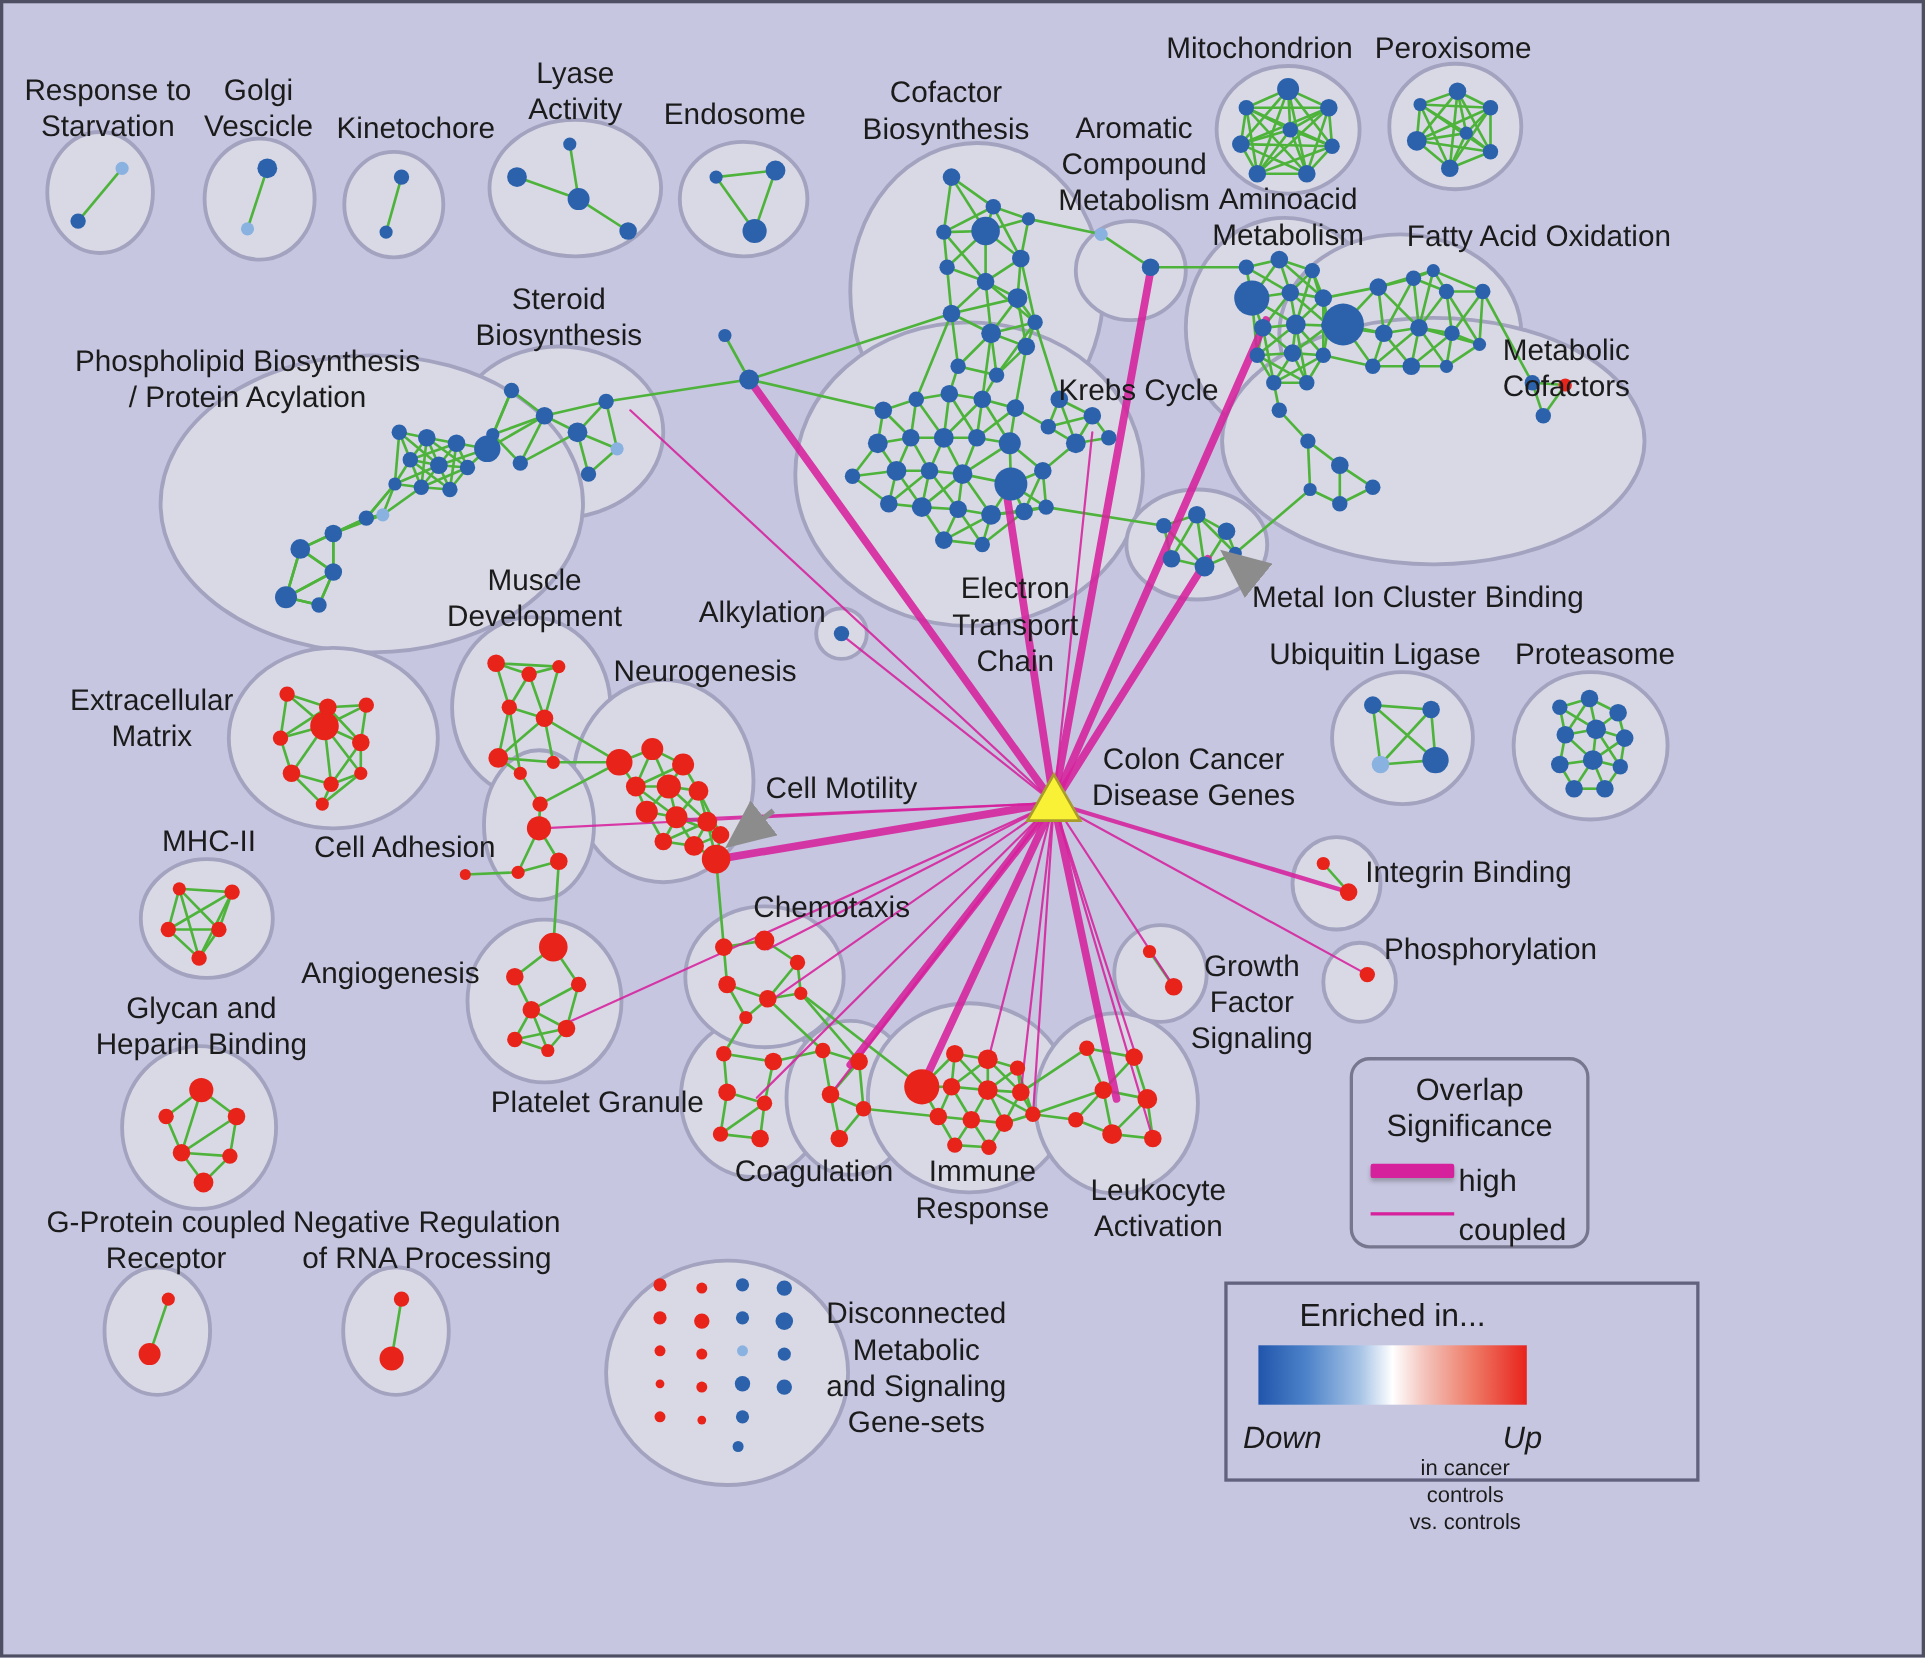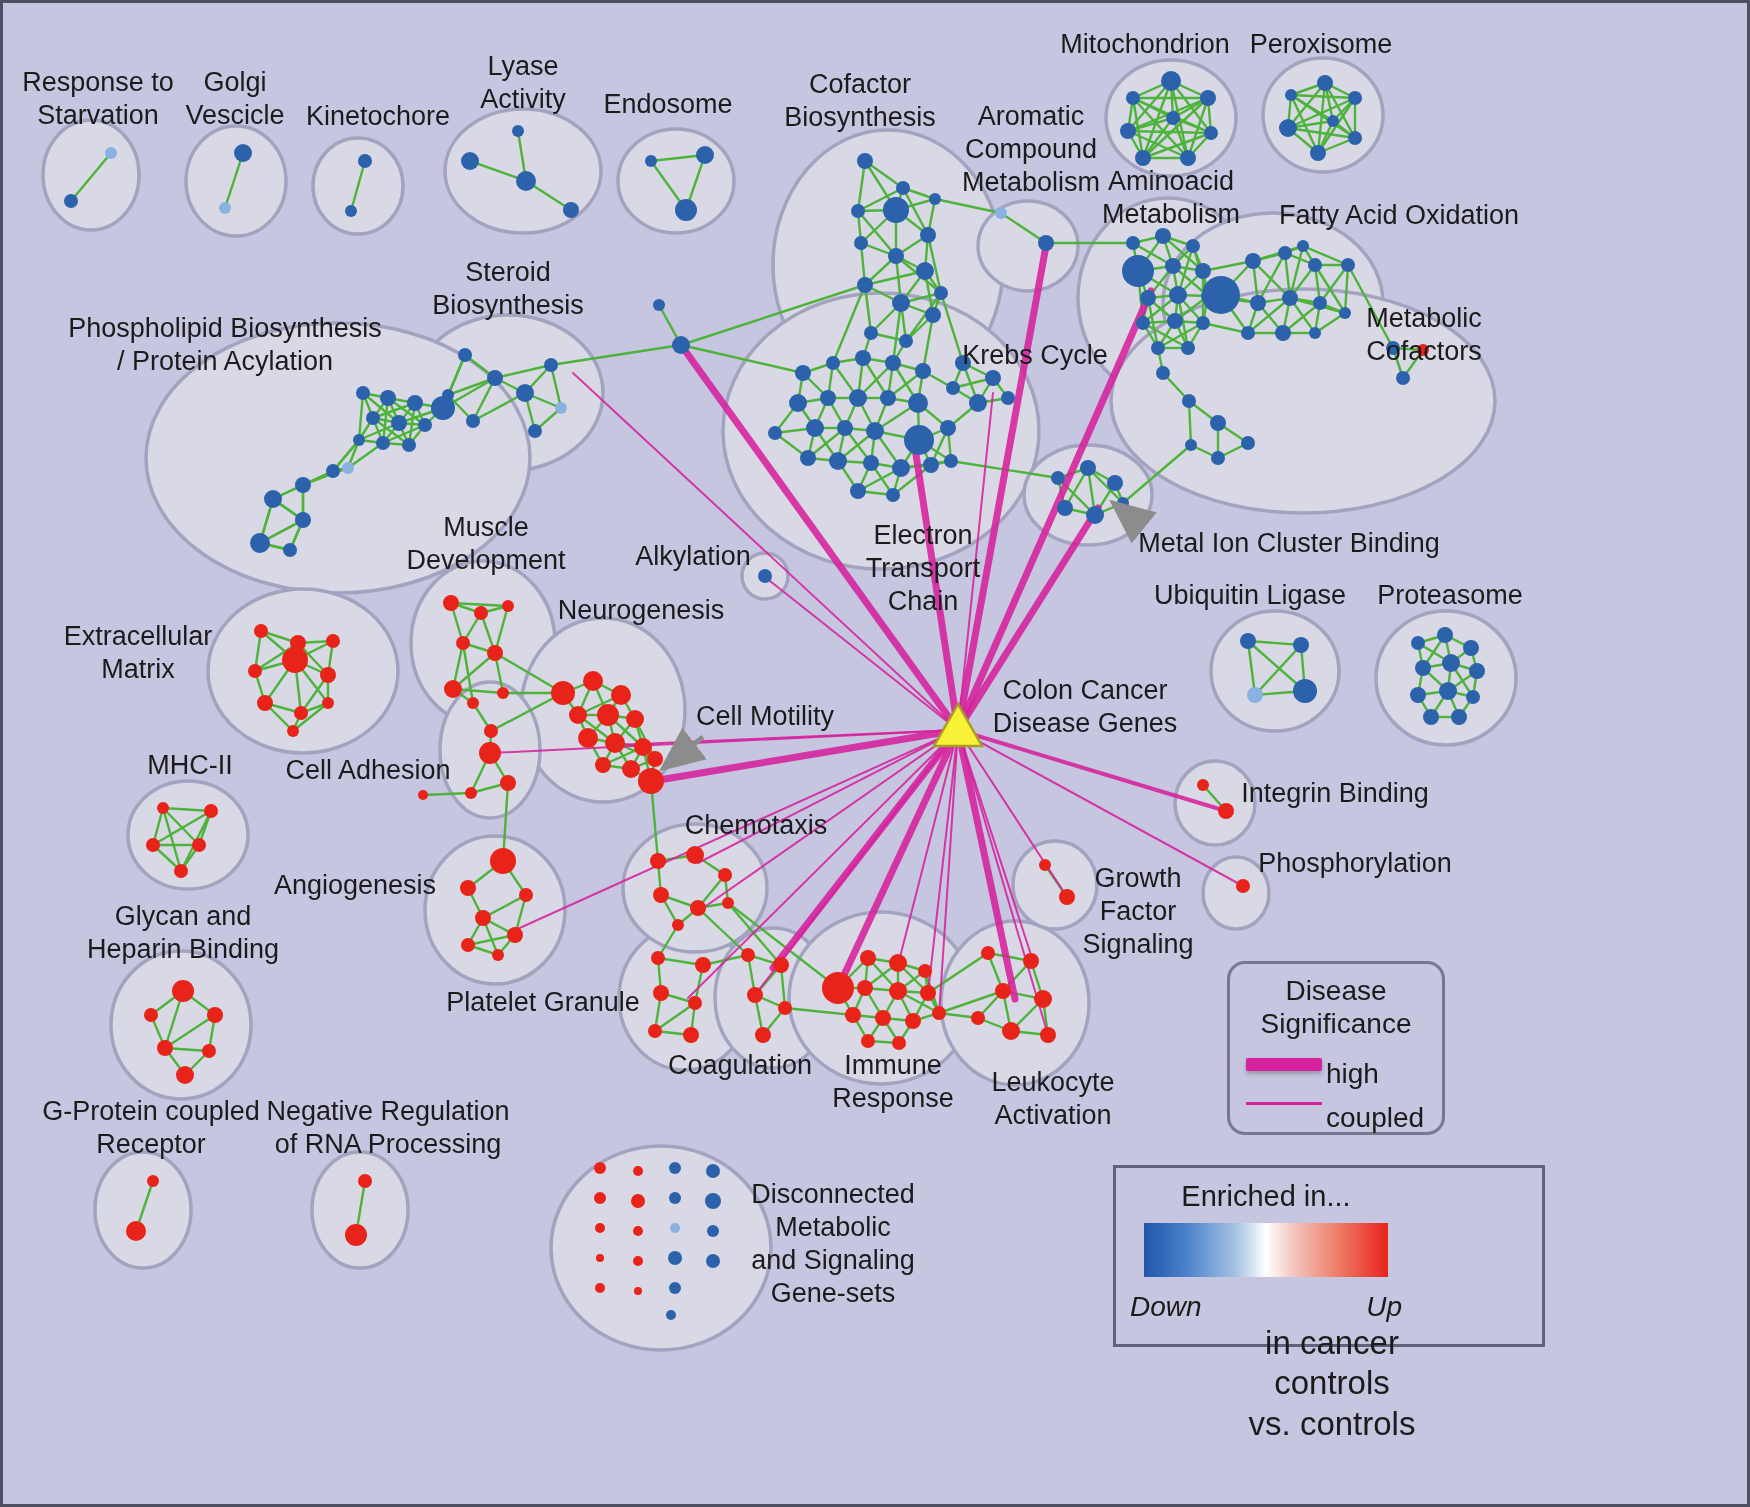--- a/index.html
+++ b/index.html
@@ -58,21 +58,21 @@
     background:linear-gradient(to right,
       #2155ac 0%, #4d83c9 18%, #a8c4e6 38%, #ffffff 50%,
       #f3c3bb 62%, #ee7a66 80%, #e8231c 100%);
   }
   .le-downup{
     display:flex;justify-content:space-between;
     font-size:28px;margin-top:14px;font-style:italic;
   }
   .le-note{
     flex:1;display:flex;flex-direction:column;justify-content:flex-end;
-    text-align:center;font-size:33px;line-height:1.22;
+    text-align:center;font-size:20px;line-height:1.22;
     padding-bottom:16px;
   }
 </style>
 </head>
 <body>
 
 <div id="frame">
 
   <svg id="network-svg" width="1750" height="1507" viewBox="0 0 1750 1507">
       <defs>
@@ -1042,21 +1042,21 @@
         <text x="1352" y="869" text-anchor="middle" class="net-label"><tspan x="1352" dy="0">Phosphorylation</tspan></text>
         <text x="1247" y="601" text-anchor="middle" class="net-label"><tspan x="1247" dy="0">Ubiquitin Ligase</tspan></text>
         <text x="1447" y="601" text-anchor="middle" class="net-label"><tspan x="1447" dy="0">Proteasome</tspan></text>
         <text x="830" y="1200" text-anchor="middle" class="net-label"><tspan x="830" dy="0">Disconnected</tspan><tspan x="830" dy="33">Metabolic</tspan><tspan x="830" dy="33">and Signaling</tspan><tspan x="830" dy="33">Gene-sets</tspan></text>
         <text x="1082" y="696" text-anchor="middle" class="net-label"><tspan x="1082" dy="0">Colon Cancer</tspan><tspan x="1082" dy="33">Disease Genes</tspan></text>
       </g>
     </svg>
 
   <div class="legend legend-overlap">
     <div class="legend-title">
-      <div>Disease</div>
+      <div>Overlap</div>
       <div>Significance</div>
     </div>
     <div class="lg-row">
       <span class="bar-high"></span>
       <span class="lg-label">high</span>
     </div>
     <div class="lg-row">
       <span class="bar-moderate"></span>
       <span class="lg-label">coupled</span>
     </div>

